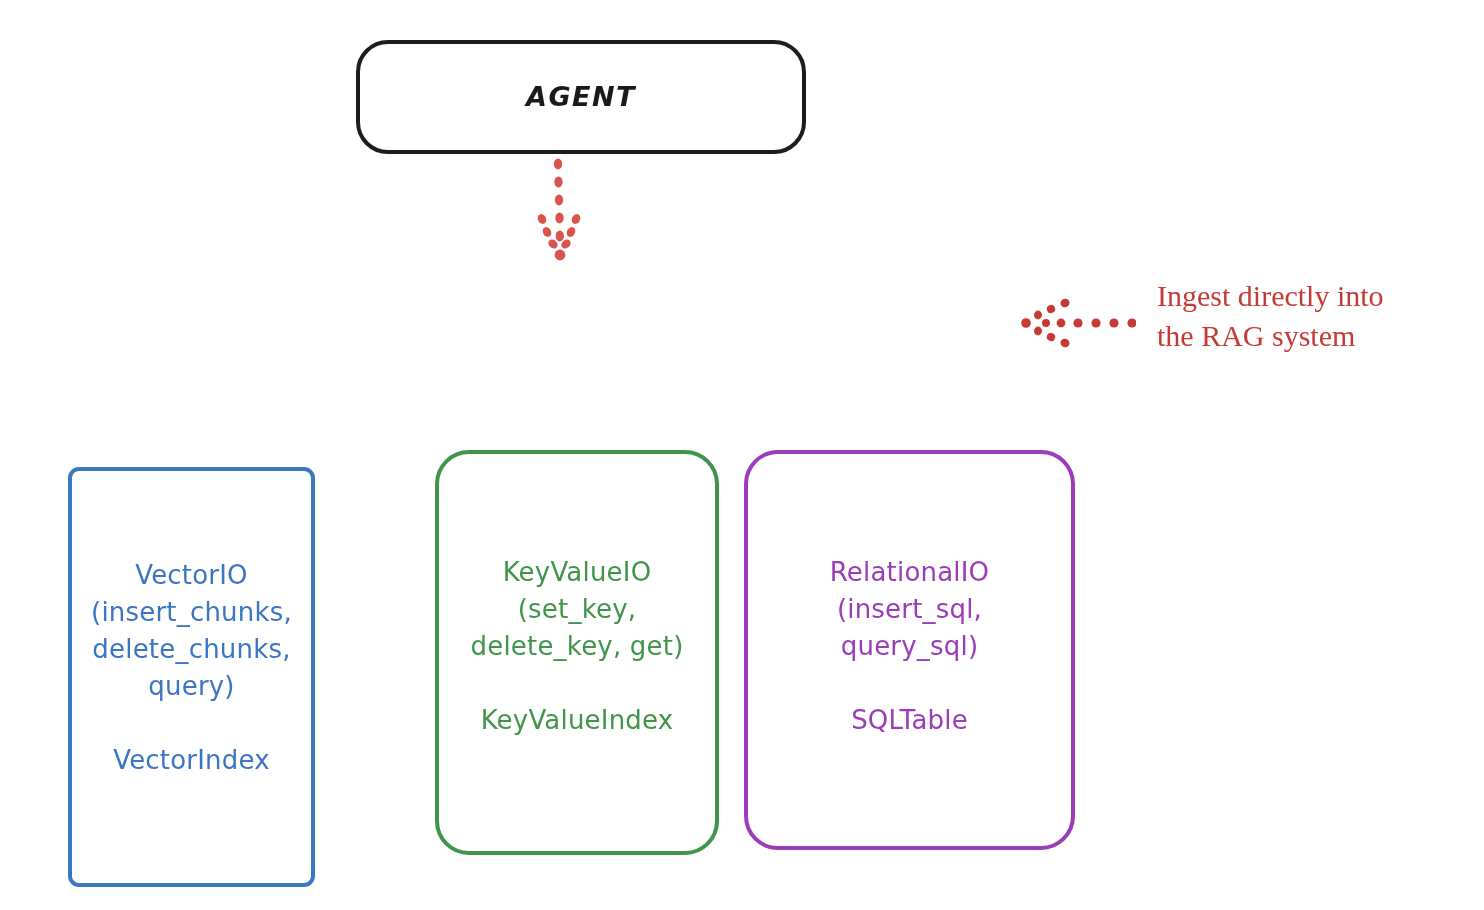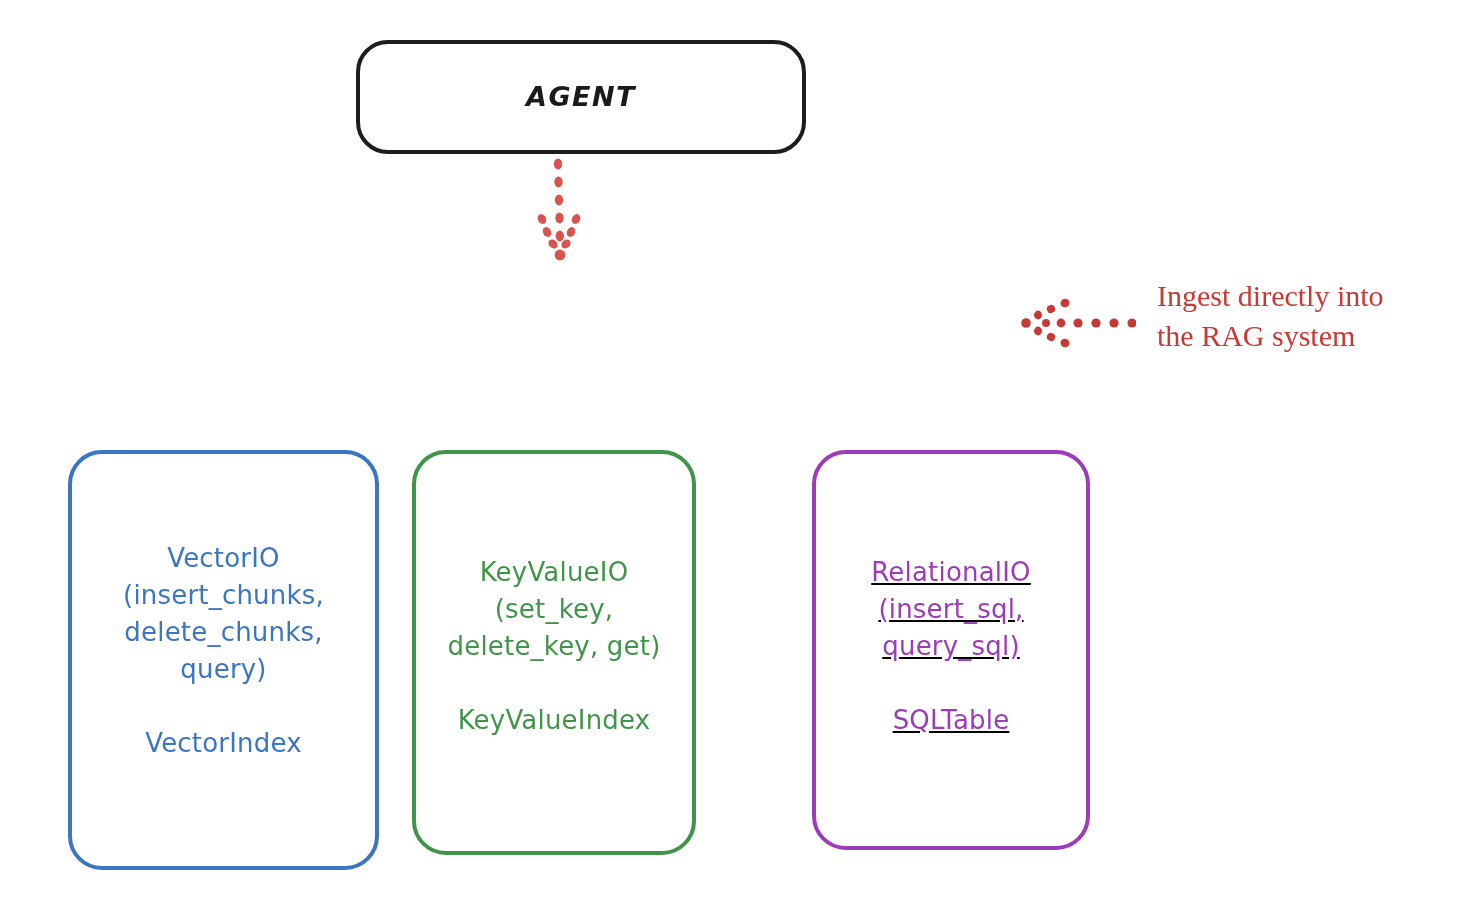--- a/index.html
+++ b/index.html
@@ -75,49 +75,49 @@
   }
   .store .node-label {
     font-family: "DejaVu Sans", sans-serif;
     font-size: 26px;
     letter-spacing: 0.2px;
     padding: 0 8px;
   }
 
   #vectorio-node {
     left: 68px;
-    top: 450px;
-    width: 311px;
+    top: 467px;
+    width: 247px;
     height: 420px;
     border-color: #3b76c0;
+    border-radius: 11px;
   }
   #vectorio-node .node-label {
     color: #3b76c0;
     padding-top: 86px;
   }
 
   #keyvalueio-node {
-    left: 412px;
+    left: 435px;
     top: 450px;
     width: 284px;
     height: 405px;
     border-color: #41954a;
   }
   #keyvalueio-node .node-label {
     color: #41954a;
     padding-top: 100px;
   }
 
   #relationalio-node {
-    left: 812px;
+    left: 744px;
     top: 450px;
-    width: 278px;
+    width: 331px;
     height: 400px;
     border-color: #9b3cb8;
-    text-decoration: underline;
   }
   #relationalio-node .node-label {
     color: #9b3cb8;
     padding-top: 100px;
   }
 
   
   .connector {
     position: absolute;
   }

